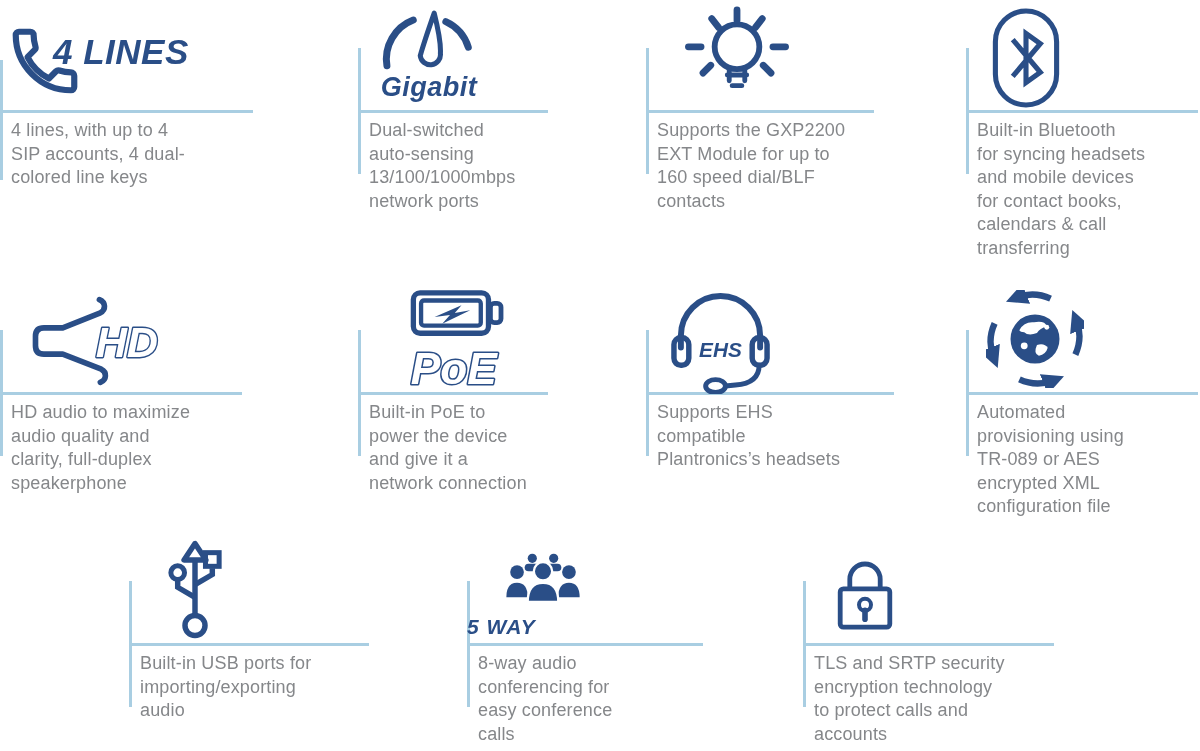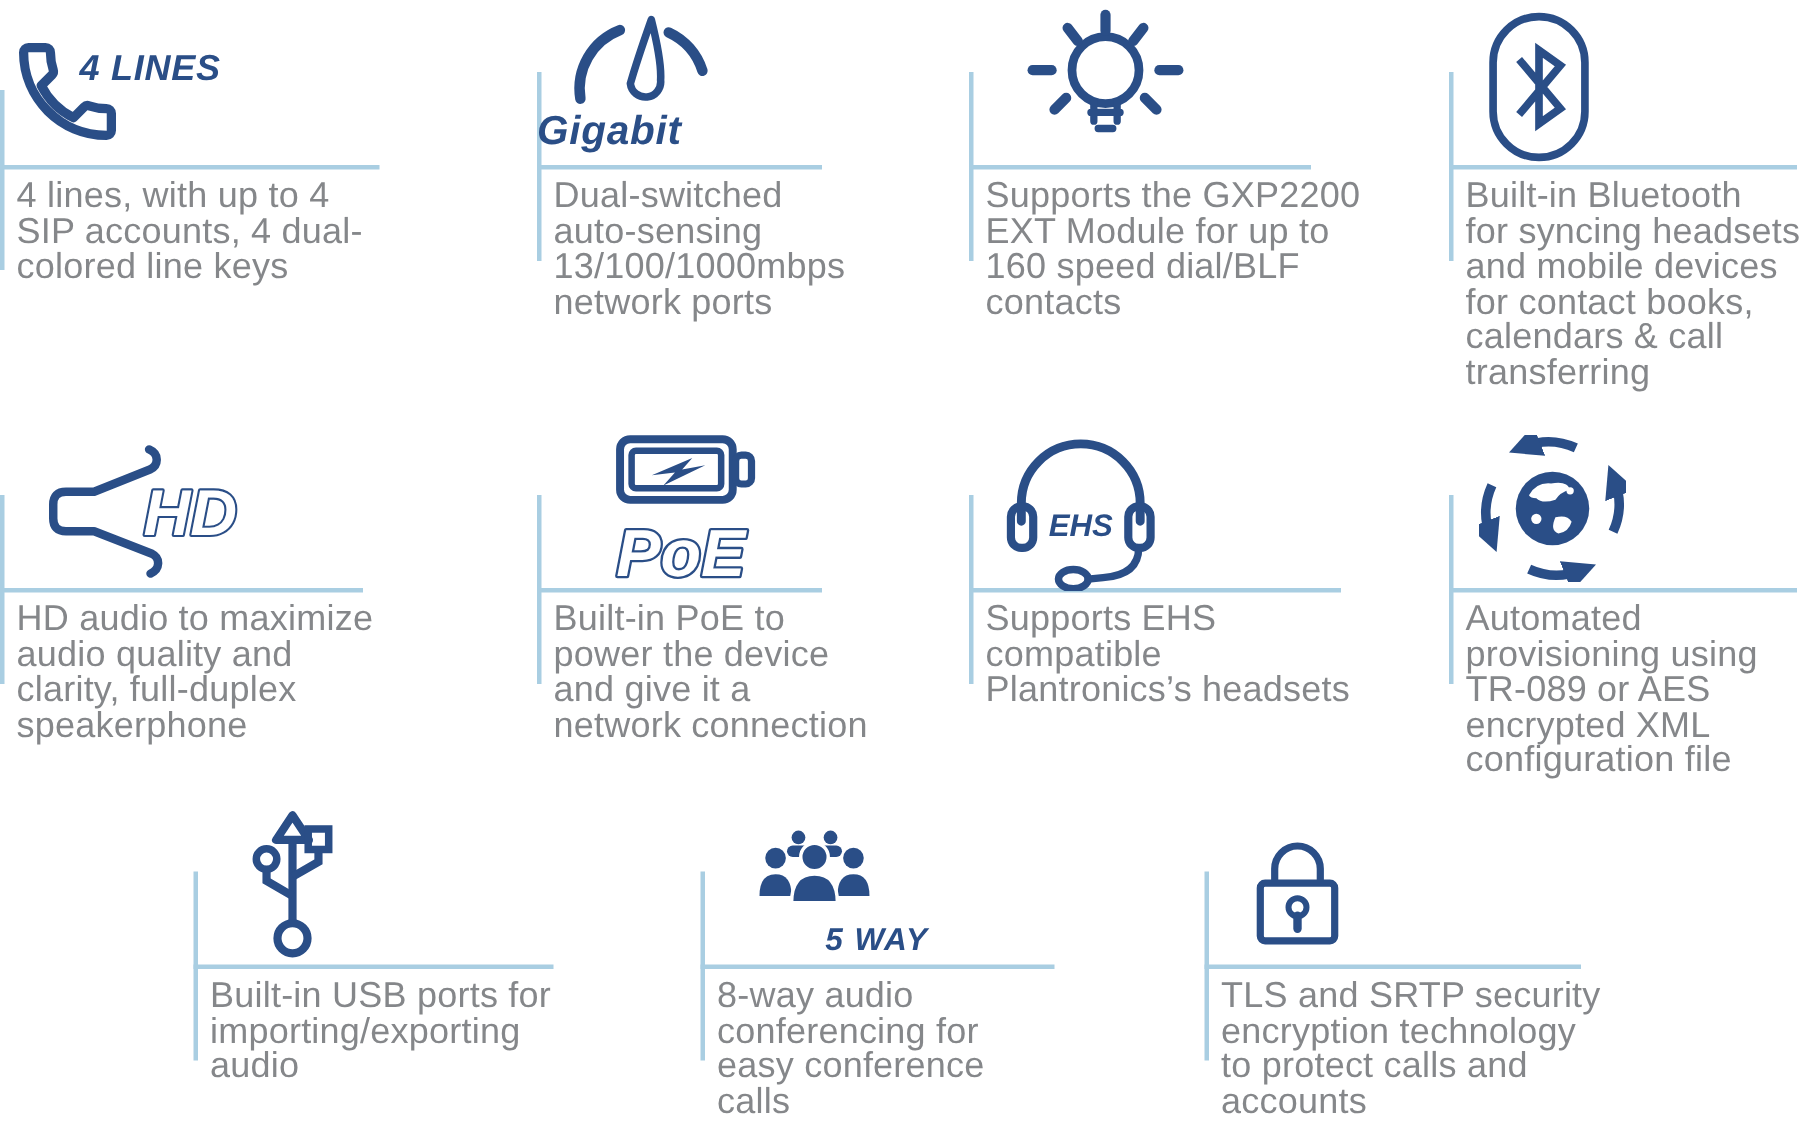--- a/index.html
+++ b/index.html
@@ -14,29 +14,29 @@
   }
   .feature{position:absolute;}
   .hline{position:absolute;left:0;top:104px;height:3px;width:100%;background:var(--rule);}
   .vline{position:absolute;left:0;top:42px;width:3px;height:126px;background:var(--rule);}
   .icon-wrap{position:absolute;}
   .feature svg{color:var(--navy);display:block;width:100%;height:100%;}
   .feature svg text{font-family:"Liberation Sans",sans-serif;}
   .desc{
     position:absolute;top:113px;left:11px;margin:0;
     white-space:pre;color:var(--gray);
-    font-size:24px;line-height:23.5px;letter-spacing:0.15px;
+    font-size:18px;line-height:23.5px;letter-spacing:0.15px;
   }
   .big-title{
     position:absolute;color:var(--navy);
     font-weight:bold;font-style:italic;letter-spacing:0.5px;
   }
-  .title-4lines{left:53px;top:26px;font-size:24px;font-style:italic;}
-  .title-gigabit{left:0;top:66px;width:142px;font-size:27px;}
-  .title-5way{left:0;top:76px;width:152px;text-align:right;font-size:21px;letter-spacing:1px;}
+  .title-4lines{left:53px;top:26px;font-size:35px;font-style:italic;}
+  .title-gigabit{left:0;top:66px;width:142px;text-align:center;font-size:27px;}
+  .title-5way{left:0;top:76px;width:152px;text-align:left;font-size:21px;letter-spacing:1px;}
 </style>
 </head>
 <body>
 
 <div class="canvas">
 
   <div class="feature" style="left:0;top:6px;width:253px;">
     <div class="vline" style="top:54px;height:120px;"></div>
     <div class="hline"></div>
     <div class="icon-wrap" style="left:6px;top:16px;width:78px;height:78px;">

